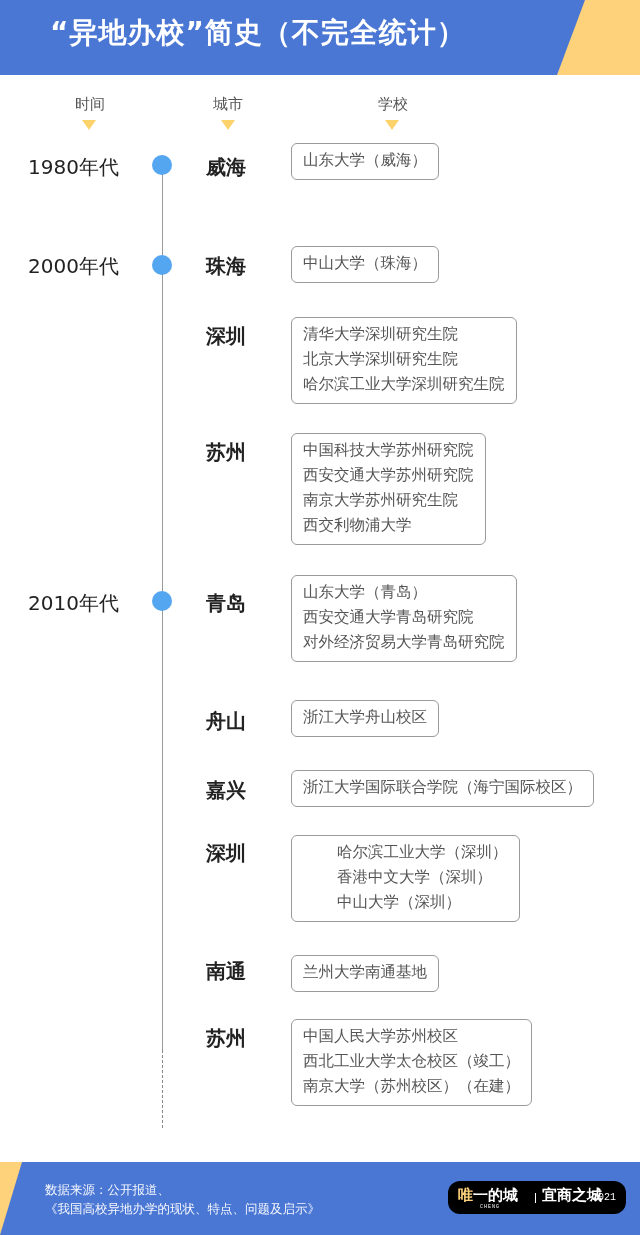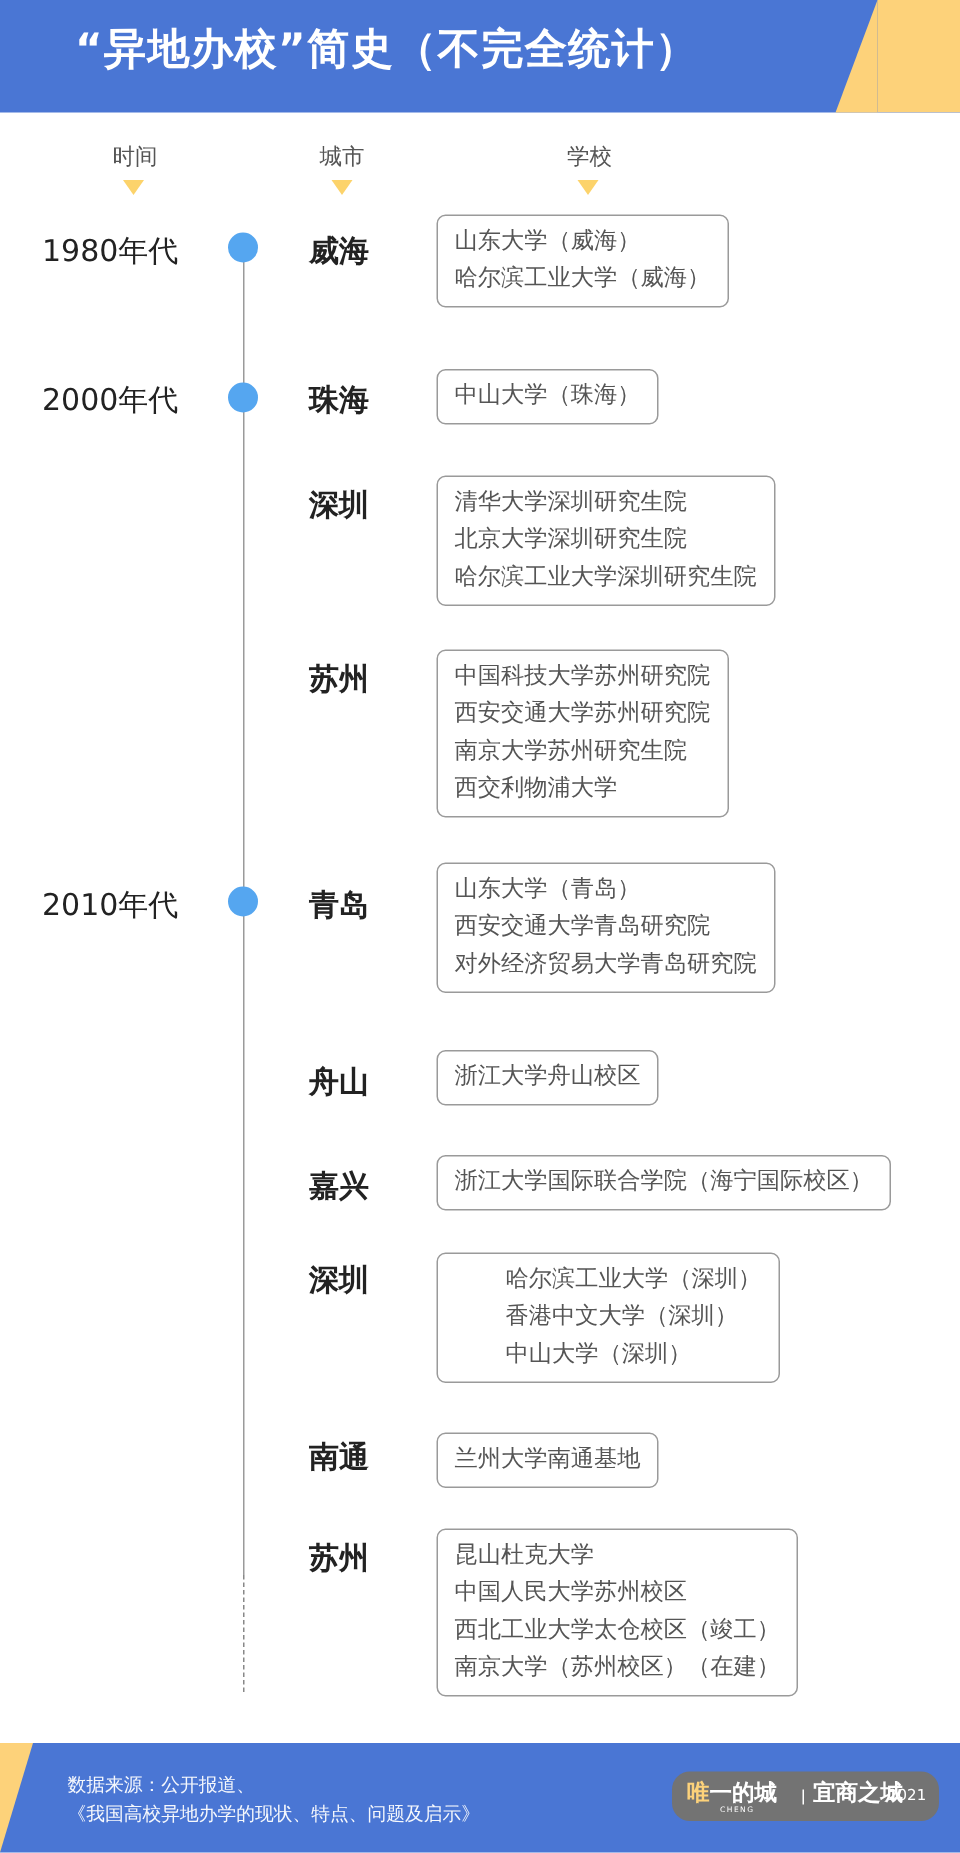--- a/index.html
+++ b/index.html
@@ -13,21 +13,21 @@
   .vline { position:absolute; left:162px; top:165px; width:1px; height:885px; background:#9a9a9a; }
   .vline-dotted { position:absolute; left:162px; top:1050px; width:0; height:78px; border-left:1px dashed #888; }
   .dot { position:absolute; left:152px; width:20px; height:20px; border-radius:50%; background:#55a6f0; }
   .era { position:absolute; left:28px; font-size:20px; color:#222; white-space:nowrap; }
   .city { position:absolute; left:206px; font-size:20px; color:#222; font-weight:bold; white-space:nowrap; }
   .box { position:absolute; left:291px; border:1px solid #9a9a9a; border-radius:6px; padding:4px 11px 6px 11px; background:#fff; }
   .box .line { font-size:15.5px; color:#555; line-height:25px; white-space:nowrap; }
   .footer { position:absolute; left:0; top:1162px; width:640px; height:73px; background:#4a76d4; overflow:hidden; }
   .footer .corner { position:absolute; left:0; top:0; width:0; height:0; border-top:73px solid #fdd27a; border-right:22px solid transparent; }
   .footer .src { position:absolute; left:45px; top:18px; color:#fff; font-size:12.5px; line-height:19px; opacity:0.95; }
-  .footer .badge { position:absolute; left:448px; top:19px; width:178px; height:33px; border-radius:12px; background:#737373; }
+  .footer .badge { position:absolute; left:448px; top:19px; width:178px; height:33px; border-radius:12px; background:#000000;font-family:Liberation Mono, monospace; }
   .badge .b1 { position:absolute; left:10px; top:5px; color:#fff; font-size:15px; font-weight:bold; }
   .badge .b1 .hl { color:#fdd27a; }
   .badge .sep { position:absolute; left:87px; top:12px; width:1px; height:10px; background:#fff; }
   .badge .b2 { position:absolute; left:94px; top:5px; color:#fff; font-size:15px; font-weight:bold; }
   .badge .yr { position:absolute; left:144px; top:11px; color:#fff; font-size:10px; }
   .badge .sub { position:absolute; left:32px; top:23px; color:#fff; font-size:5px; letter-spacing:1px; }
 </style>
 </head>
 <body>
 
@@ -50,21 +50,20 @@
 <div class="era" style="top:154px;">1980年代</div>
 <div class="dot" style="top:155px;"></div>
 <div class="era" style="top:253px;">2000年代</div>
 <div class="dot" style="top:255px;"></div>
 <div class="era" style="top:590px;">2010年代</div>
 <div class="dot" style="top:591px;"></div>
 
 <div class="city" style="top:154px;">威海</div>
 <div class="box" style="top:143px;">
   <div class="line">山东大学（威海）</div>
-  <div class="line">哈尔滨工业大学（威海）</div>
 </div>
 
 <div class="city" style="top:253px;">珠海</div>
 <div class="box" style="top:246px;">
   <div class="line">中山大学（珠海）</div>
 </div>
 
 <div class="city" style="top:323px;">深圳</div>
 <div class="box" style="top:317px;">
   <div class="line">清华大学深圳研究生院</div>
@@ -104,21 +103,20 @@
   <div class="line">中山大学（深圳）</div>
 </div>
 
 <div class="city" style="top:958px;">南通</div>
 <div class="box" style="top:955px;">
   <div class="line">兰州大学南通基地</div>
 </div>
 
 <div class="city" style="top:1025px;">苏州</div>
 <div class="box" style="top:1019px;">
-  <div class="line">昆山杜克大学</div>
   <div class="line">中国人民大学苏州校区</div>
   <div class="line">西北工业大学太仓校区（竣工）</div>
   <div class="line">南京大学（苏州校区）（在建）</div>
 </div>
 
 <div class="footer">
   <div class="corner"></div>
   <div class="src">
     <div>数据来源：公开报道、</div>
     <div>《我国高校异地办学的现状、特点、问题及启示》</div>

